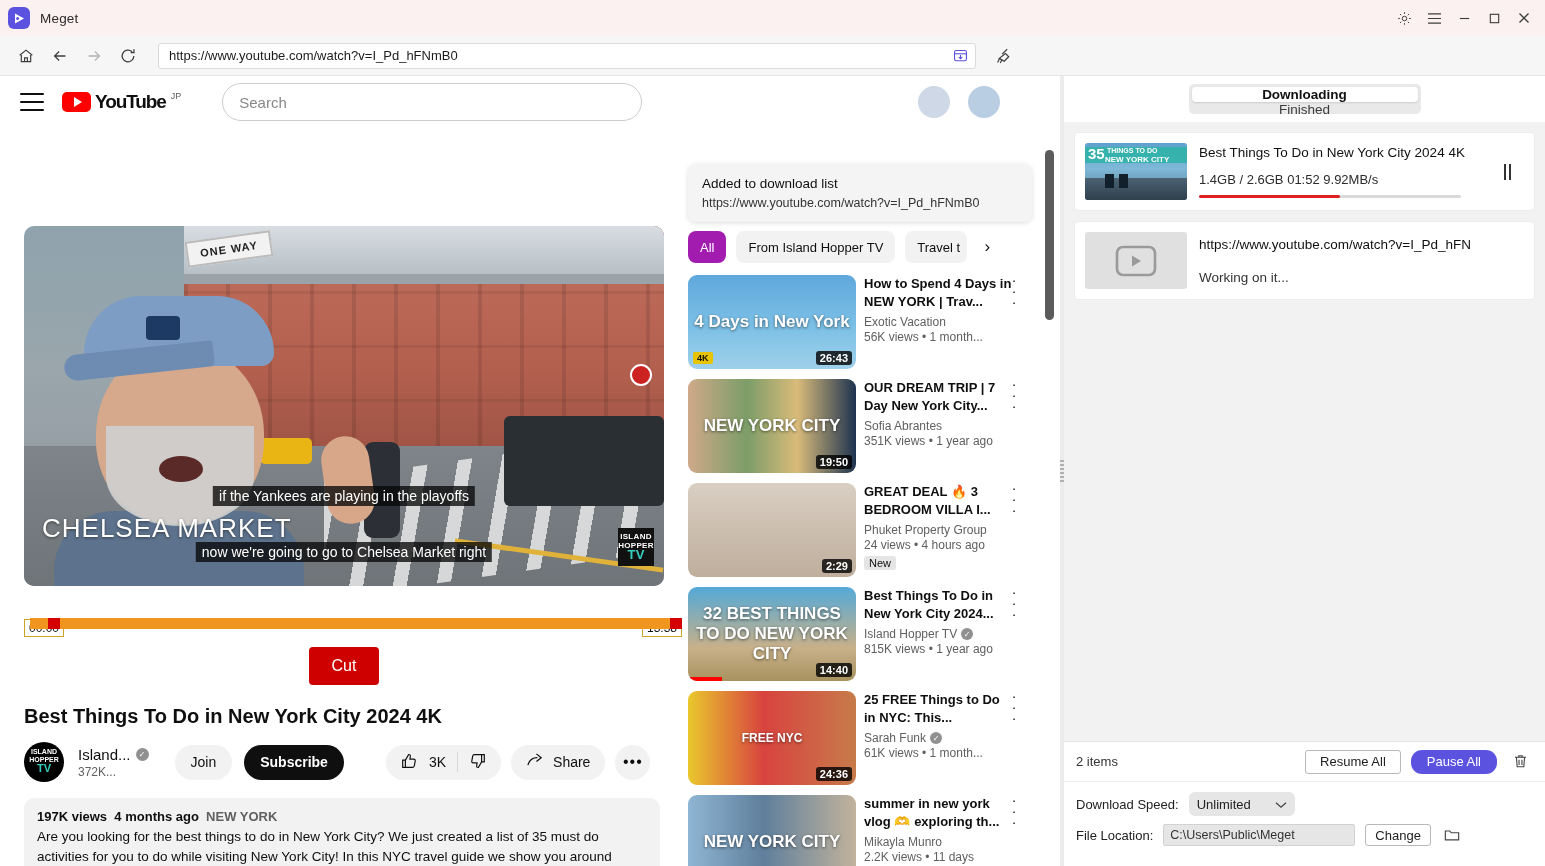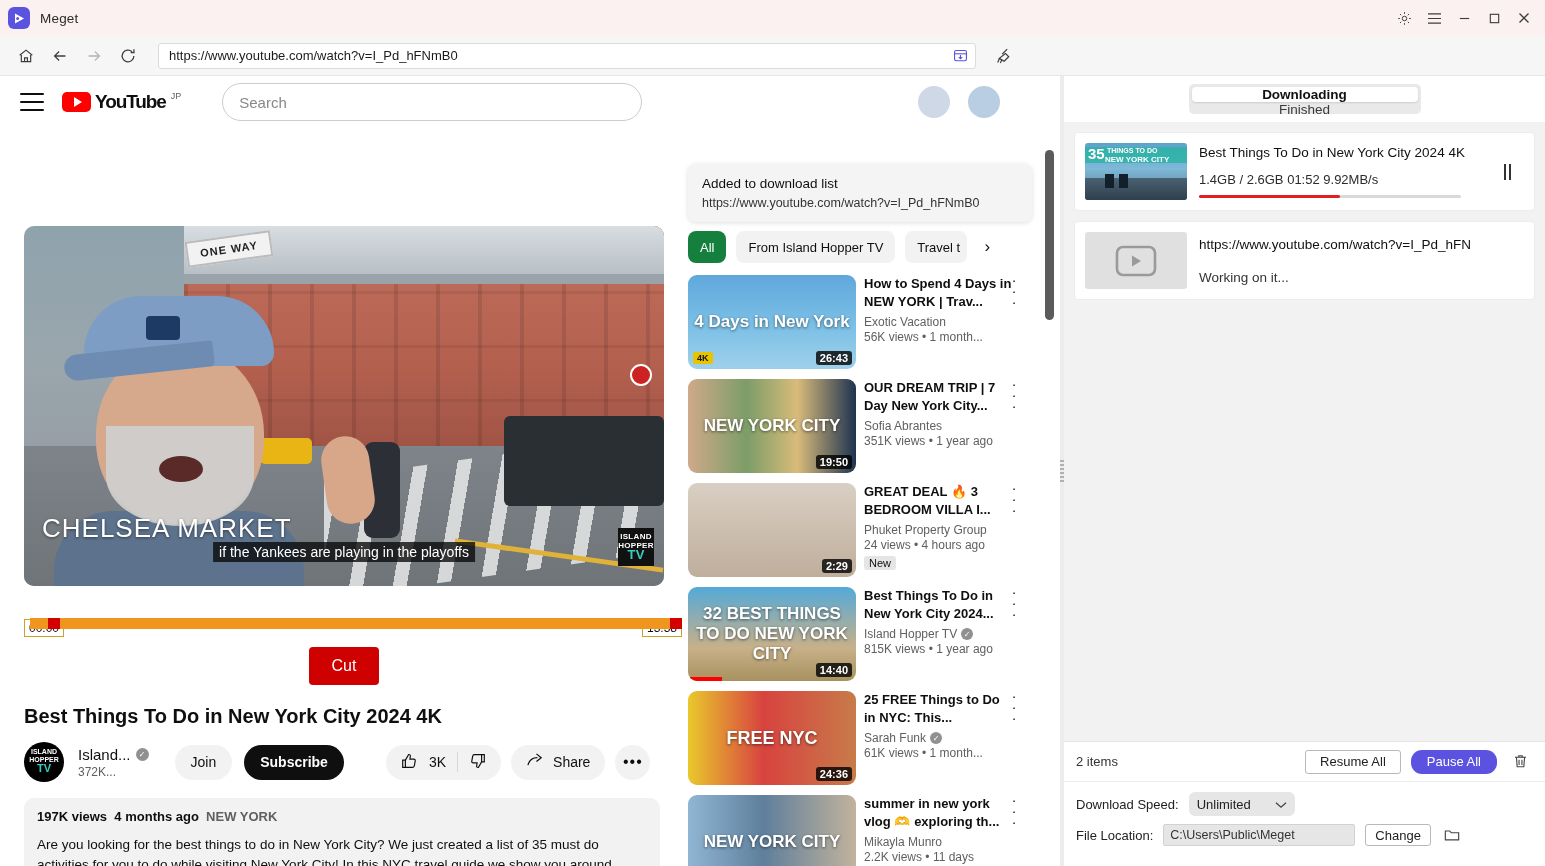--- a/index.html
+++ b/index.html
@@ -165,30 +165,30 @@
   .pill.join { background:#f2f2f2; color:#0f0f0f; margin-left:26px; font-weight:normal;}
   .pill.sub { background:#0f0f0f; color:#fff; margin-left:12px; }
   .actions { margin-left:42px; display:flex; align-items:center; gap:10px; }
   .likebar { height:35px; background:#f2f2f2; border-radius:18px; display:flex; align-items:center; padding:0 14px; gap:11px; }
   .likebar .sep { width:1px; height:20px; background:#d8d8d8; }
   .likebar span { font-size:14px; }
   .sharebtn { height:35px; background:#f2f2f2; border-radius:18px; display:flex; align-items:center; gap:8px; padding:0 15px; font-size:14px; }
   .dotsbtn { width:35px; height:35px; background:#f2f2f2; border-radius:50%; display:flex; align-items:center; justify-content:center; font-size:16px; letter-spacing:1px;}
 
   .desc { margin-top:16px; background:#f2f2f2; border-radius:10px; padding:11px 13px; width:636px; }
-  .desc-meta { font-size:13px; font-weight:bold; color:#0f0f0f; margin-bottom:11px; }
+  .desc-meta { font-size:13px; font-weight:bold; color:#0f0f0f; margin-bottom:3px; }
   .desc-meta .gray { color:#606060; font-weight:bold; }
   .desc-body { font-size:13.5px; line-height:20px; color:#0f0f0f; }
 
   
   .rail { position:absolute; left:688px; top:155px; width:330px; }
   .chips { display:flex; align-items:center; gap:10px; overflow:hidden; }
   .chip { height:32px; border-radius:8px; background:#f2f2f2; display:flex; align-items:center;
           padding:0 12px; font-size:13px; white-space:nowrap; color:#0f0f0f; }
-  .chip.active { background:#15803d; color:#fff; }
+  .chip.active { background:#a21caf; color:#fff; }
   .chip.cut { max-width:62px; overflow:hidden; }
   .chip-next { width:20px; display:flex; align-items:center; justify-content:center; font-size:17px; color:#0f0f0f;}
   .recs { margin-top:12px; }
   .rec { display:flex; gap:8px; margin-bottom:10px; }
   .thumb { width:168px; height:94px; border-radius:9px; position:relative; overflow:hidden; flex:0 0 168px; }
   .dur { position:absolute; right:4px; bottom:4px; background:rgba(0,0,0,.8); color:#fff;
          font-size:11px; padding:1px 4px; border-radius:3px; font-weight:bold; }
   .rec-info { flex:1; min-width:0; padding-right:6px; position:relative; }
   .rec-title { font-size:13px; font-weight:bold; line-height:18px; color:#0f0f0f;
                display:-webkit-box; -webkit-line-clamp:2; -webkit-box-orient:vertical; overflow:hidden; }
@@ -396,20 +396,21 @@
             <div class="p-beard"></div>
             <div class="p-mouth"></div>
             <div class="p-cap"></div>
             <div class="p-capbrim"></div>
             <div class="p-capbadge"></div>
           </div>
           <div class="finger"></div>
           <div class="chelsea-text">CHELSEA MARKET</div>
           <div class="subs">
             <span>if the Yankees are playing in the playoffs</span><br>
+            <span>now we're going to go to Chelsea Market right</span>
           </div>
           <div class="ih-badge">
             <b>ISLAND</b>
             <b>HOPPER</b>
             <em>TV</em>
           </div>
         </div>
 
         <div class="trim">
           <div class="trim-times">
@@ -557,21 +558,21 @@
                 <div class="rec-stat">815K views  •  1 year ago</div>
                 <div class="rec-dots">
                   <i>·</i>
                   <i>·</i>
                   <i>·</i>
                 </div>
               </div>
             </div>
             <div class="rec">
               <div class="thumb t5">
-                <div class="t-ovl" style="font-size: 18px; padding: 0px 12px;">FREE NYC</div>
+                <div class="t-ovl" style="font-size: 12px; padding: 0px 12px;">FREE NYC</div>
                 <div class="dur">24:36</div>
               </div>
               <div class="rec-info">
                 <div class="rec-title">25 FREE Things to Do in NYC: This...</div>
                 <div class="rec-chan">
                   <span>Sarah Funk</span>
                   <span class="v-sm">✓</span>
                 </div>
                 <div class="rec-stat">61K views  •  1 month...</div>
                 <div class="rec-dots">

